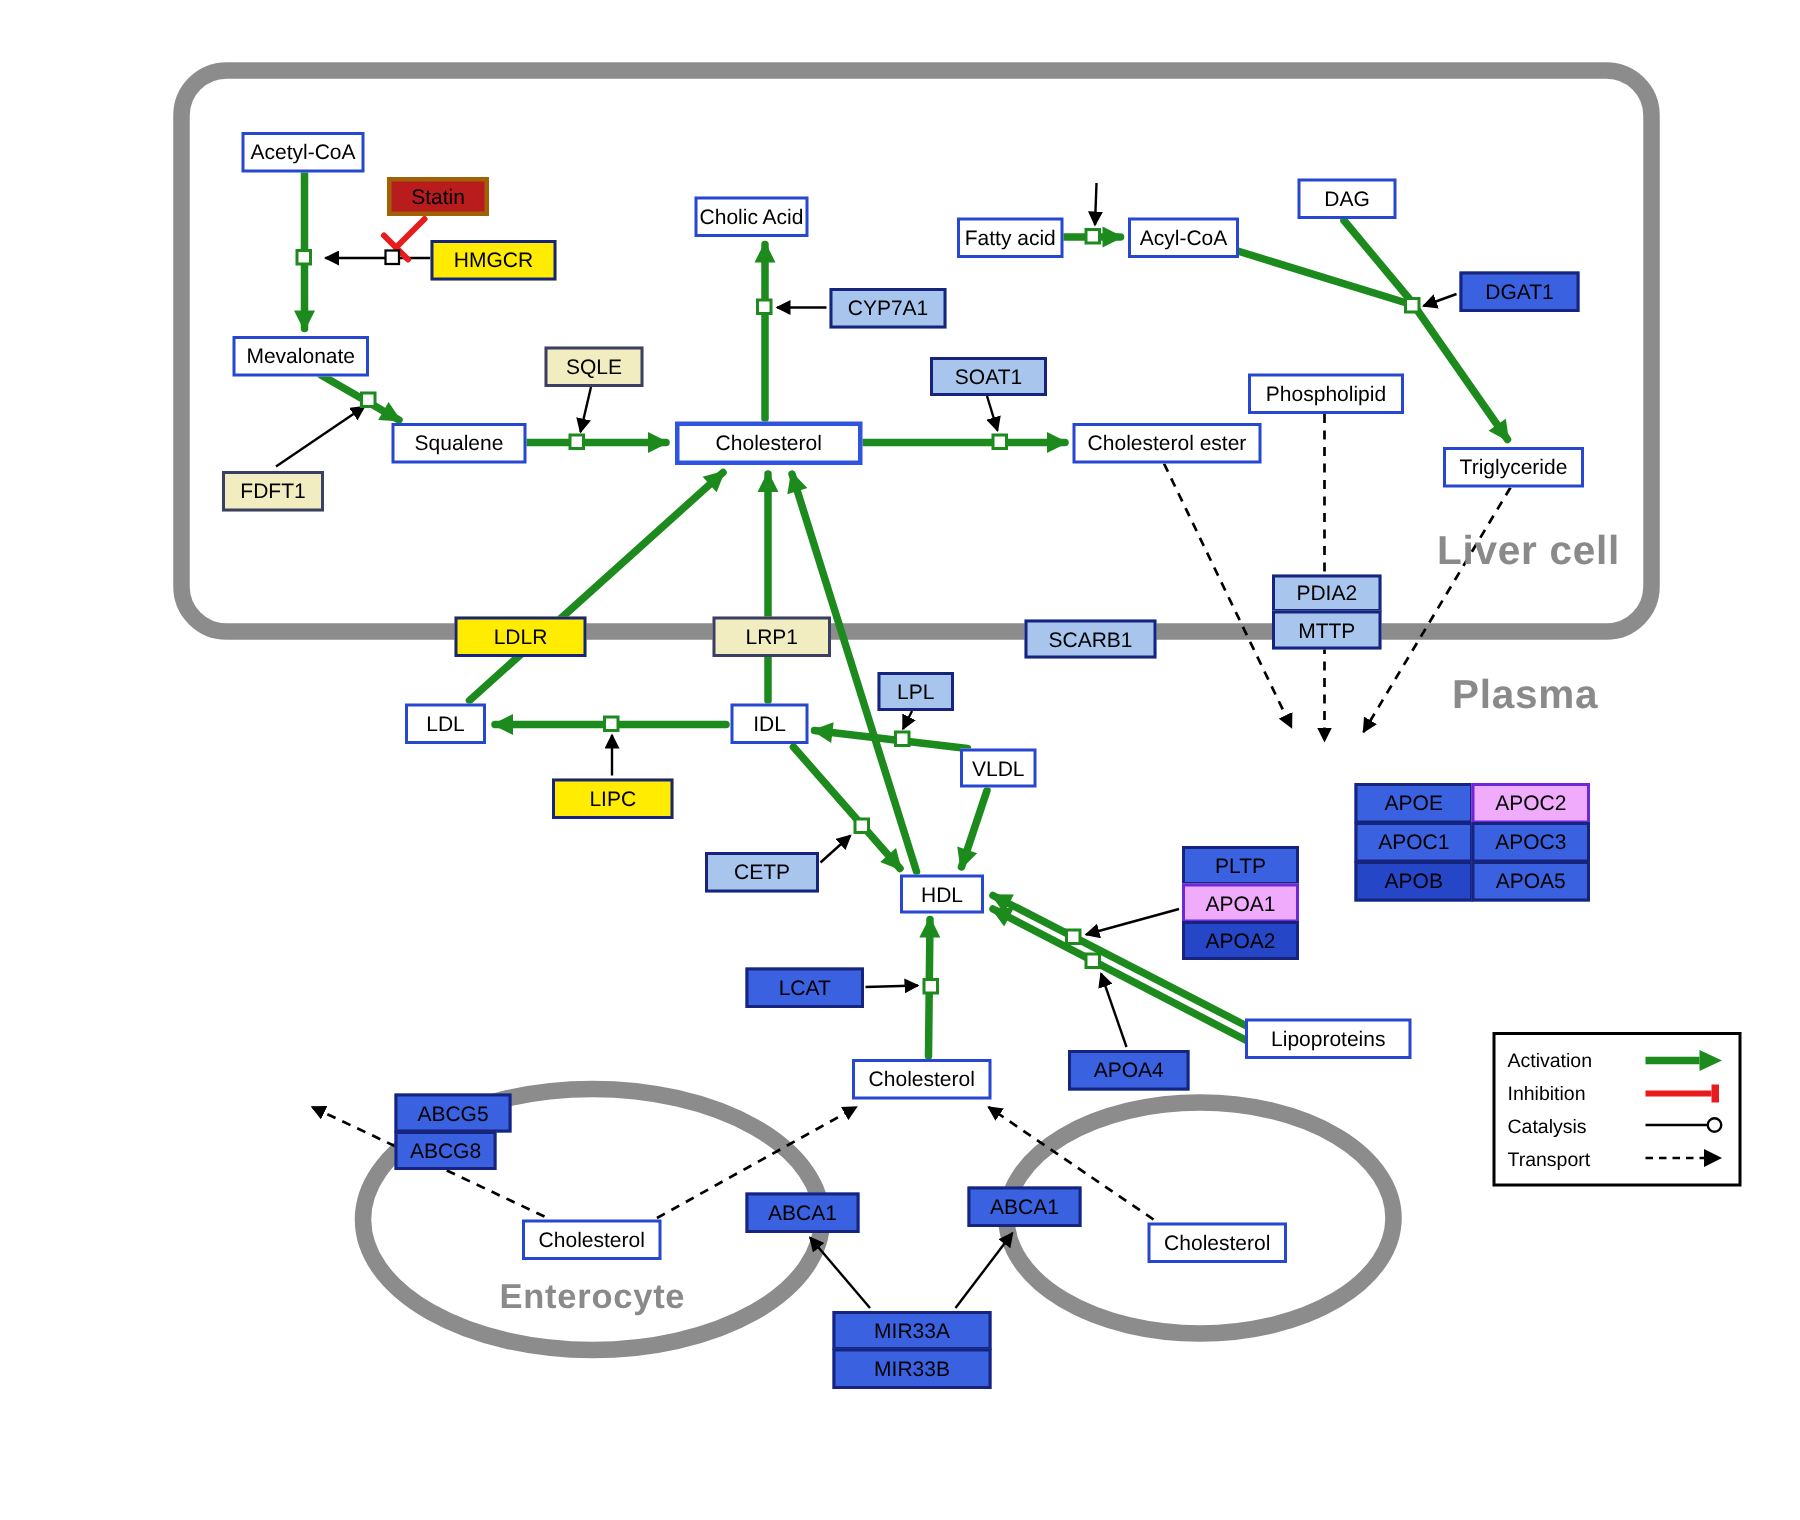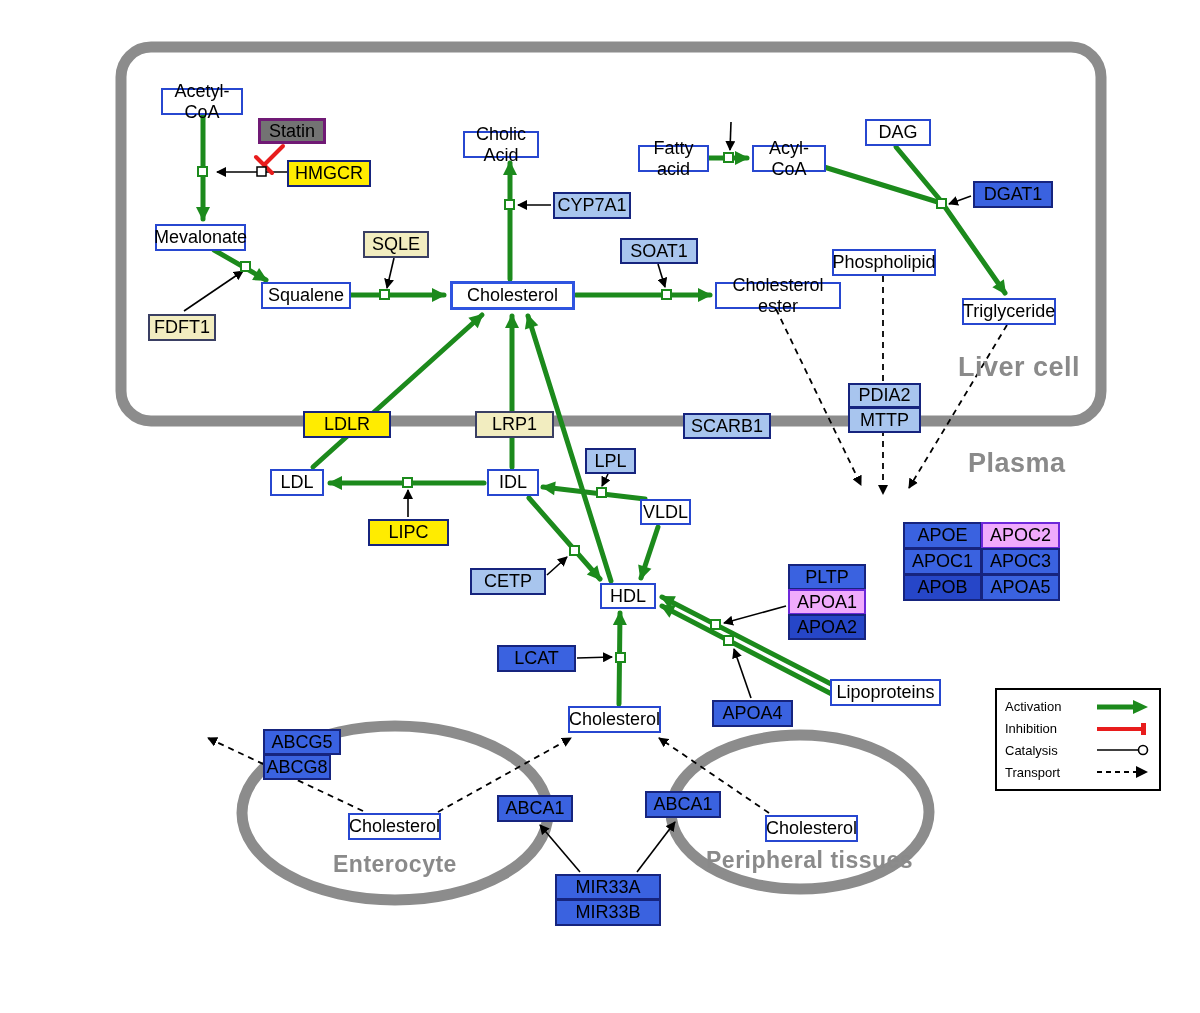--- a/index.html
+++ b/index.html
@@ -1,30 +1,30 @@
 <!DOCTYPE html>
 <html><head>
 <meta charset="utf-8">
 <style>
   html,body{margin:0;padding:0;background:#ffffff;}
   #canvas{position:relative;width:1200px;height:1013px;background:#ffffff;overflow:hidden;
           font-family:"Liberation Sans",sans-serif;}
   #edges{position:absolute;left:0;top:0;z-index:1;}
   .node{position:absolute;z-index:2;display:flex;align-items:center;justify-content:center;
-        box-sizing:border-box;font-size:18px;color:#000;text-align:center;line-height:1.15;
+        box-sizing:border-box;font-size:14px;color:#000;text-align:center;line-height:1.15;
         background:#fff;cursor:default;}
   .met{background:#ffffff;border:2px solid #2747d0;}
   .met-hub{background:#ffffff;border:3px solid #2f54e0;}
   .blue{background:#3a62e0;border:2px solid #16247e;}
   .bluedark{background:#2646c8;border:2px solid #16247e;}
   .medblue{background:#f0abfc;border:2px solid #6d28d9;}
   .lightblue{background:#a8c5ee;border:2px solid #16247e;}
   .yellow{background:#ffec00;border:2px solid #16247e;}
   .pale{background:#f2edc0;border:2px solid #3a3f63;}
-  .statin{background:#737373;border:3px solid #701a75;}
+  .statin{background:#b91c1c;border:3px solid #a16207;}
   .small{font-size:14px;}
   .region{position:absolute;z-index:2;color:#8a8a8a;font-weight:bold;letter-spacing:0.5px;}
   .legend{position:absolute;left:995px;top:688px;width:166px;height:103px;z-index:3;
           background:#fff;border:2px solid #000;box-sizing:border-box;padding:6px 8px;
           display:flex;flex-direction:column;justify-content:space-between;}
   .lrow{display:flex;align-items:center;justify-content:space-between;height:22px;}
   .llabel{font-size:13px;color:#000;}
 </style>
 </head>
 <body>
@@ -174,21 +174,20 @@
 <div class="node met" style="left:348px;top:813px;width:93px;height:27px">Cholesterol</div>
 <div class="node blue" style="left:497px;top:795px;width:76px;height:27px">ABCA1</div>
 <div class="node blue" style="left:645px;top:791px;width:76px;height:27px">ABCA1</div>
 <div class="node met" style="left:765px;top:815px;width:93px;height:27px">Cholesterol</div>
 <div class="node blue" style="left:555px;top:874px;width:106px;height:26px">MIR33A</div>
 <div class="node blue" style="left:555px;top:899px;width:106px;height:27px">MIR33B</div>
 
 <div class="region" style="left:958px;top:352px;font-size:27px">Liver cell</div>
 <div class="region" style="left:968px;top:448px;font-size:27px">Plasma</div>
 <div class="region" style="left:333px;top:851px;font-size:23px">Enterocyte</div>
-<div class="region" style="left:706px;top:847px;font-size:23px">Peripheral tissues</div>
 
 <div class="legend">
   <div class="lrow">
     <span class="llabel">Activation</span>
     <svg width="56" height="16">
       <line x1="2" y1="8" x2="38" y2="8" stroke="#1c8a1c" stroke-width="5"></line>
       <path d="M38,1 L53,8 L38,15 z" fill="#1c8a1c"></path>
     </svg>
   </div>
   <div class="lrow">

